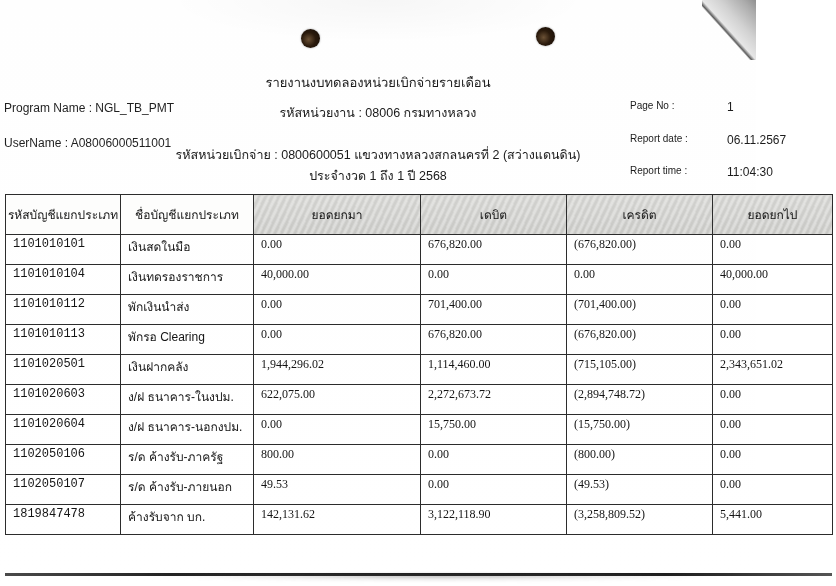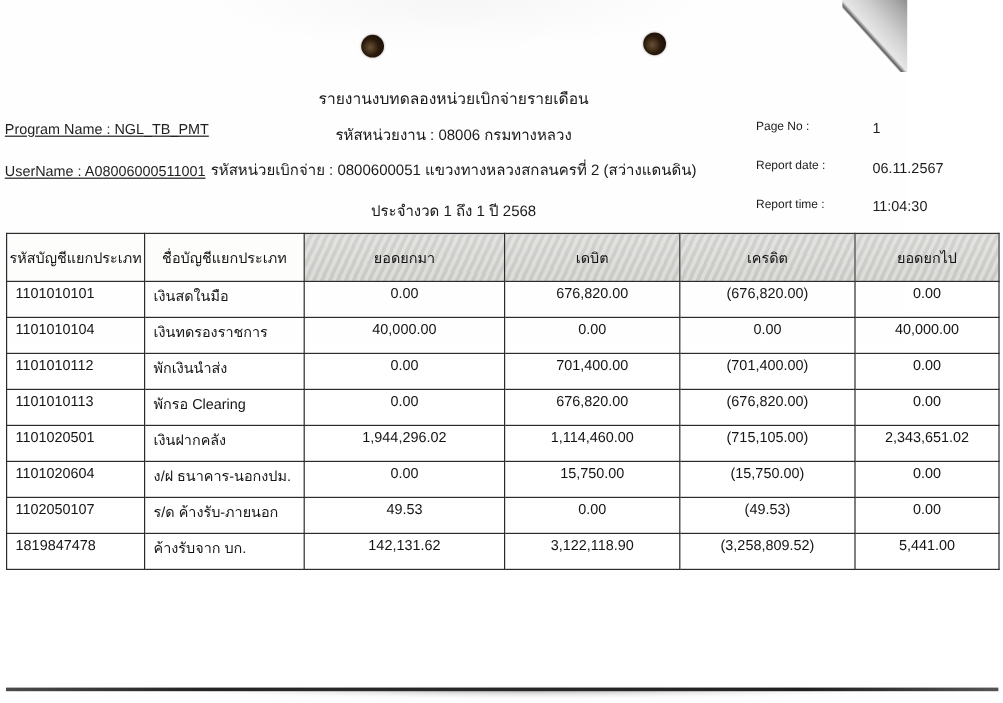--- a/index.html
+++ b/index.html
@@ -40,28 +40,27 @@
   
   .hdr-center {
     position: absolute;
     left: 0; width: 100%;
     text-align: center;
     font-size: 12.5px;
     color: #1a1a1a;
   }
   .hdr-title { top: 72px; font-size: 13px; }
   .hdr-line2 { top: 103px; }
-  .hdr-line3 { top: 132px; }
+  .hdr-line3 { top: 145px; }
   .hdr-line4 { top: 166px; }
   .meta-left {
     position: absolute;
     left: 4px;
     font-size: 12px;
     color: #1f1f1f;
-    text-decoration: underline;
   }
   .meta-left.row1 { top: 101px; }
   .meta-left.row2 { top: 136px; }
   .meta-right-label {
     position: absolute;
     left: 630px;
     font-size: 10px;
   }
   .meta-right-value {
     position: absolute;
@@ -99,23 +98,23 @@
   table.report th.shaded {
     background:
       repeating-linear-gradient(115deg, rgba(255,255,255,0.25) 0 3px, rgba(0,0,0,0.04) 3px 6px),
       linear-gradient(180deg, #dadad7 0%, #d0d0cd 100%);
   }
   table.report td {
     height: 29.7px;
     padding: 2px 7px 8px 7px;
     vertical-align: top;
   }
-  td.col-code  { text-align: left; }
+  td.col-code  { text-align: left; font-family: Liberation Mono, monospace; }
   td.col-name  { text-align: left; }
-  td.num       { text-align: center; }
+  td.num       { text-align: left; font-family: Liberation Serif, serif; }
   col.c1 { width: 115px; }
   col.c2 { width: 133px; }
   col.c3 { width: 167px; }
   col.c4 { width: 146px; }
   col.c5 { width: 146px; }
   col.c6 { width: 120px; }
   
   .bottom-rule {
     position: absolute;
     left: 5px; top: 573px;
@@ -215,30 +214,46 @@
     <tr>
       <td class="col-code">1101020501</td>
       <td class="col-name">เงินฝากคลัง</td>
       <td class="num">1,944,296.02</td>
       <td class="num">1,114,460.00</td>
       <td class="num">(715,105.00)</td>
       <td class="num">2,343,651.02</td>
     </tr>
 
 
+    <tr>
+      <td class="col-code">1101020603</td>
+      <td class="col-name">ง/ฝ ธนาคาร-ในงปม.</td>
+      <td class="num">622,075.00</td>
+      <td class="num">2,272,673.72</td>
+      <td class="num">(2,894,748.72)</td>
+      <td class="num">0.00</td>
+    </tr>
 
     <tr>
       <td class="col-code">1101020604</td>
       <td class="col-name">ง/ฝ ธนาคาร-นอกงปม.</td>
       <td class="num">0.00</td>
       <td class="num">15,750.00</td>
       <td class="num">(15,750.00)</td>
       <td class="num">0.00</td>
     </tr>
 
+    <tr>
+      <td class="col-code">1102050106</td>
+      <td class="col-name">ร/ด ค้างรับ-ภาครัฐ</td>
+      <td class="num">800.00</td>
+      <td class="num">0.00</td>
+      <td class="num">(800.00)</td>
+      <td class="num">0.00</td>
+    </tr>
 
     <tr>
       <td class="col-code">1102050107</td>
       <td class="col-name">ร/ด ค้างรับ-ภายนอก</td>
       <td class="num">49.53</td>
       <td class="num">0.00</td>
       <td class="num">(49.53)</td>
       <td class="num">0.00</td>
     </tr>
 

